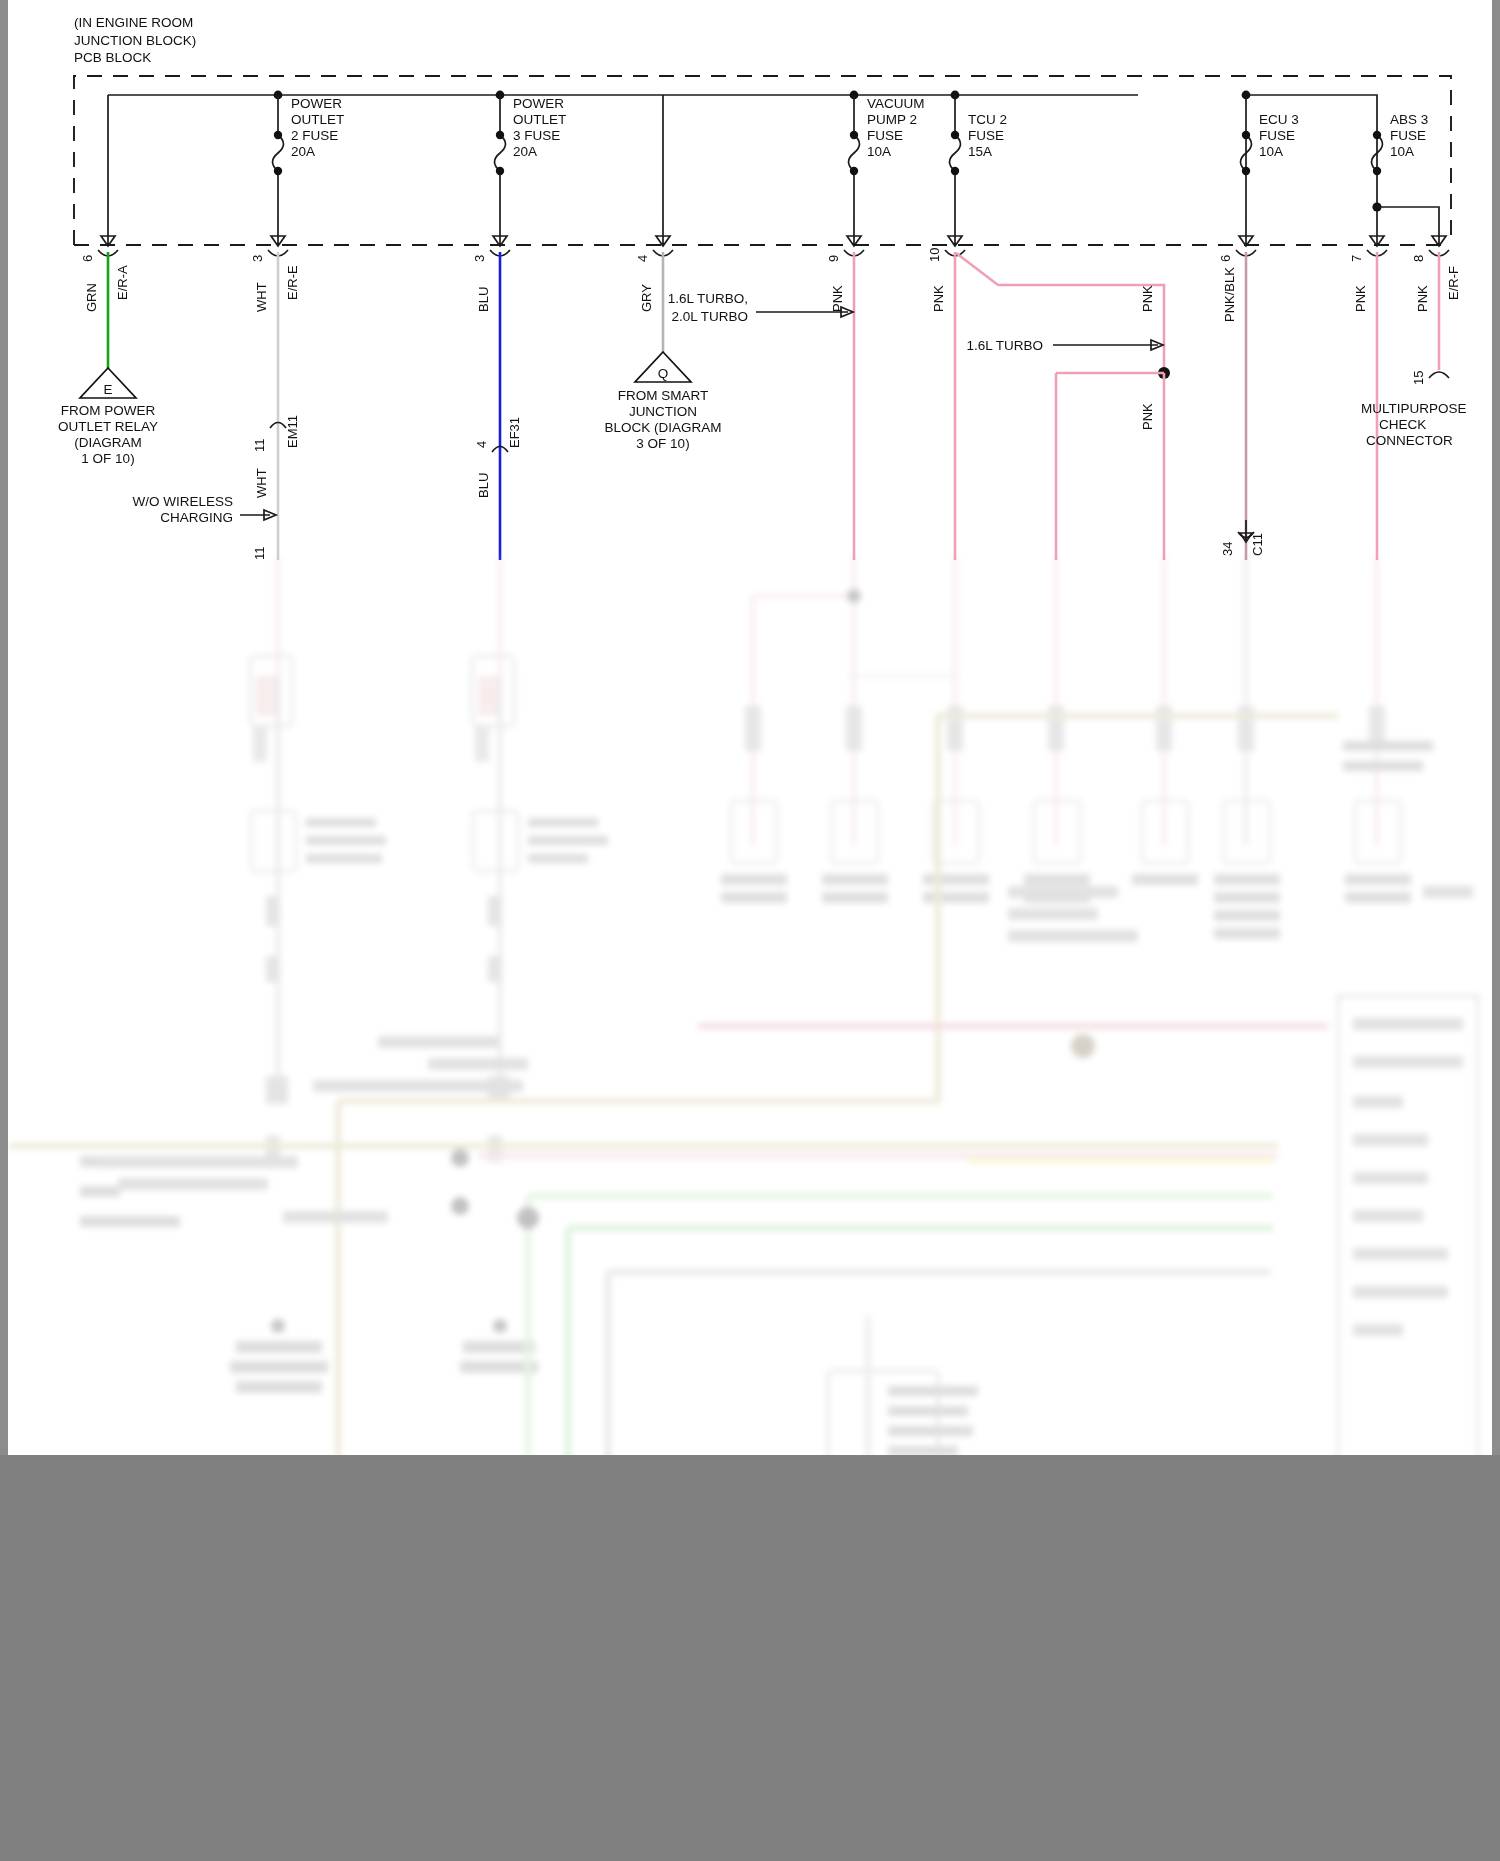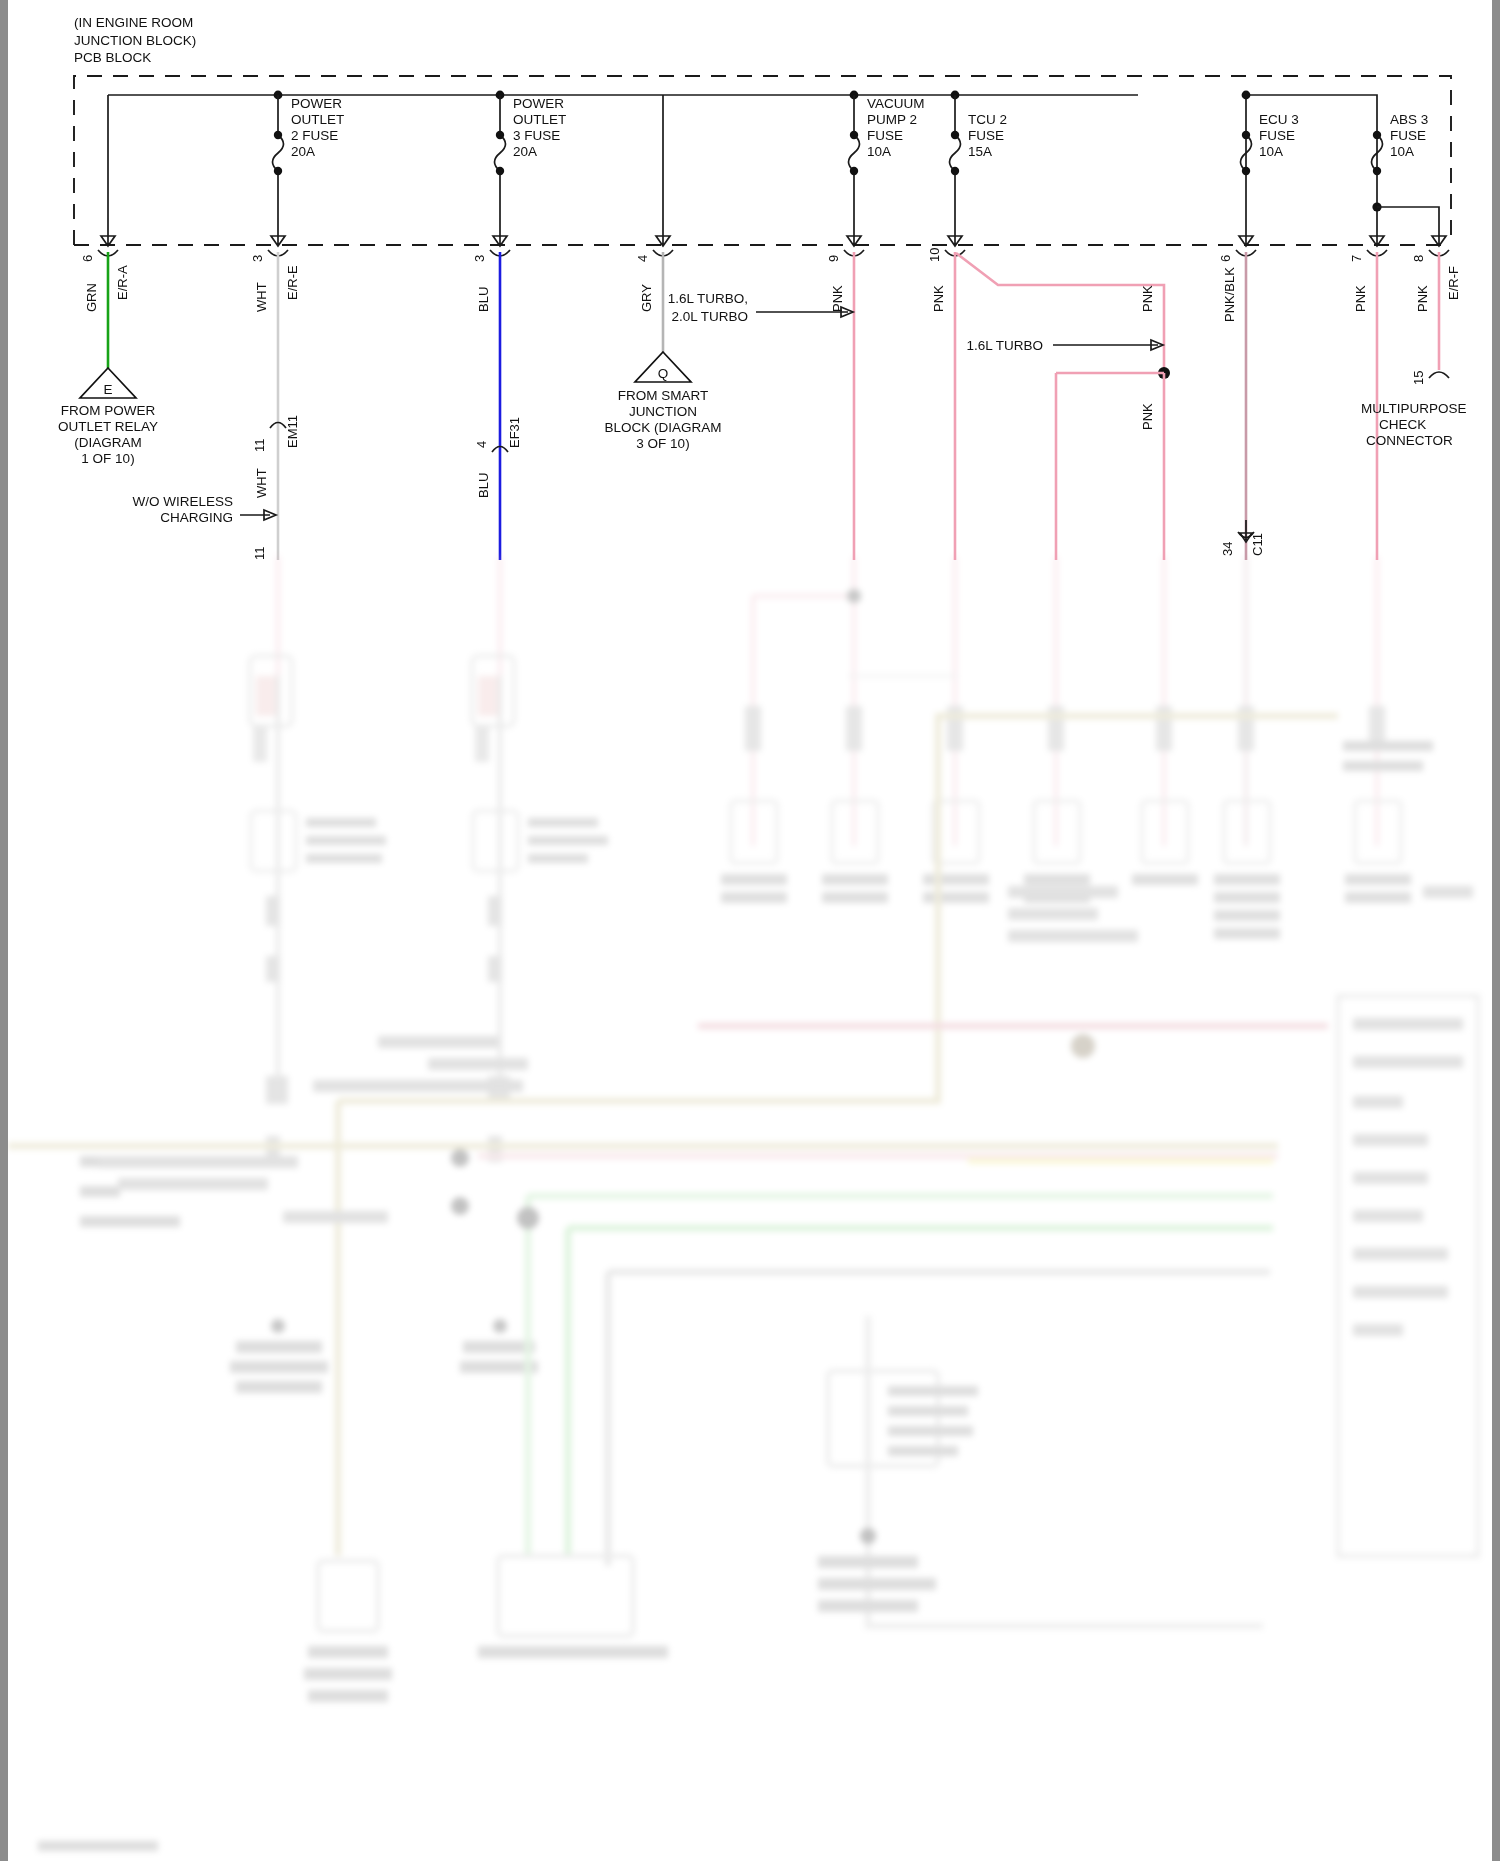--- a/index.html
+++ b/index.html
@@ -1,18 +1,18 @@
 <!DOCTYPE html>
 <html><head>
 <meta charset="utf-8">
 <style>
   html,body{margin:0;padding:0;background:#808080;}
   body{font-family:"Liberation Sans", sans-serif;}
   #page{
-    position:relative;width:1500px;height:1861px;
+    position:relative;width:1500px;height:1455px;
     background:#ffffff;overflow:hidden;
     border-left:8px solid #8c8c8c;border-right:8px solid #8c8c8c;
     box-sizing:border-box;
   }
   #sheet{position:absolute;inset:0;background:#fff;}
   
   #crisp{position:absolute;left:0;top:0;width:1500px;height:560px;overflow:hidden;}
   
   #faded{position:absolute;left:0;top:556px;width:1500px;height:1305px;overflow:hidden;
     filter:blur(3.2px) opacity(.34) saturate(.85);}

